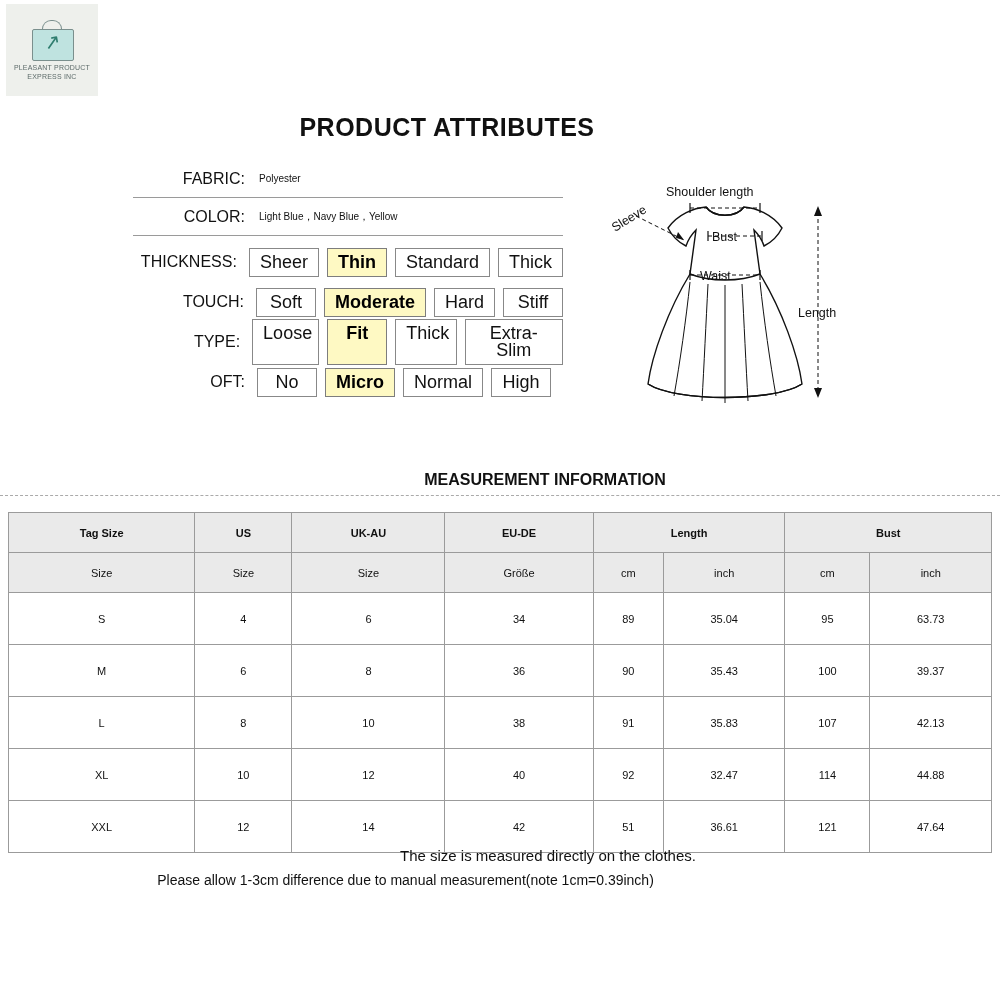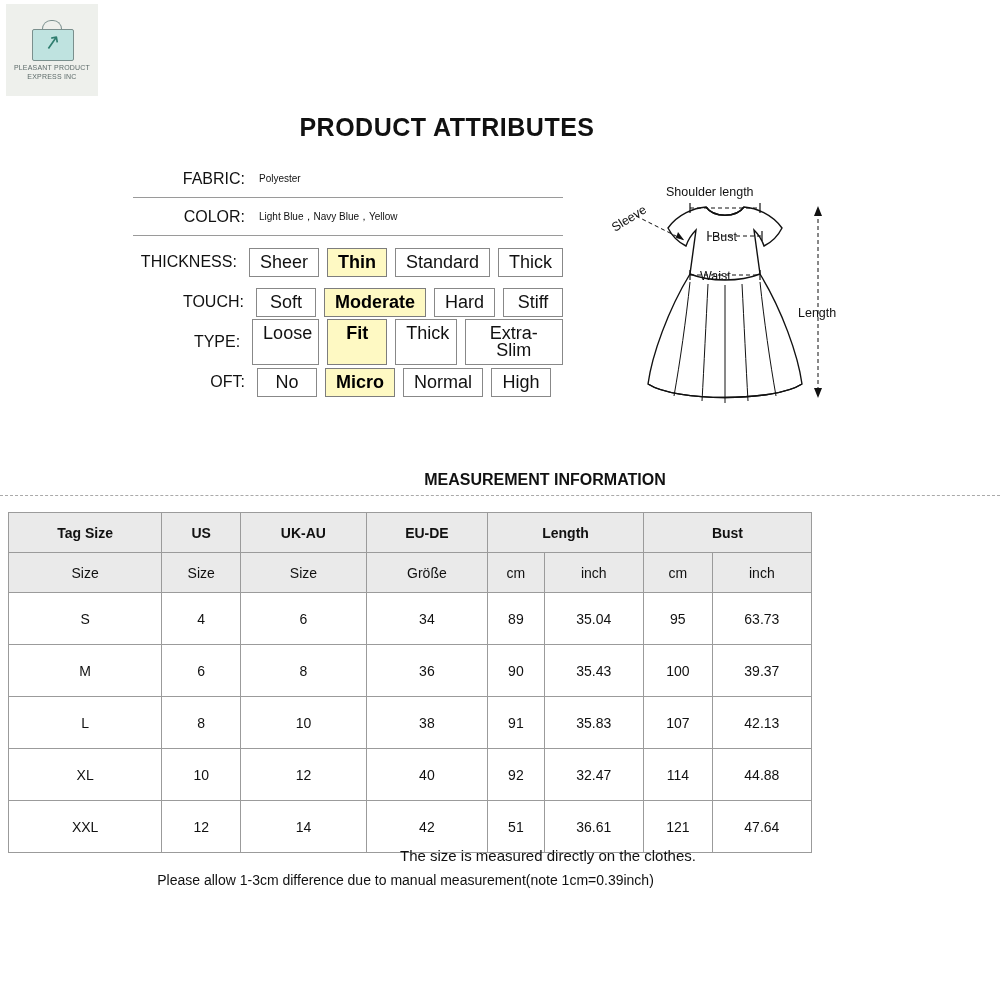--- a/index.html
+++ b/index.html
@@ -155,23 +155,23 @@
     left: 0;
     top: 495px;
     width: 1000px;
     border-top: 1px dashed #aaaaaa;
   }
 
   table.size-table {
     position: absolute;
     left: 8px;
     top: 512px;
-    width: 804px;
+    width: 984px;
     border-collapse: collapse;
-    font-size: 14px;
+    font-size: 11px;
   }
   table.size-table th,
   table.size-table td {
     border: 1px solid #9b9b9b;
     text-align: center;
     height: 38px;
     font-weight: normal;
   }
   table.size-table thead th {
     background: #eaeaea;

